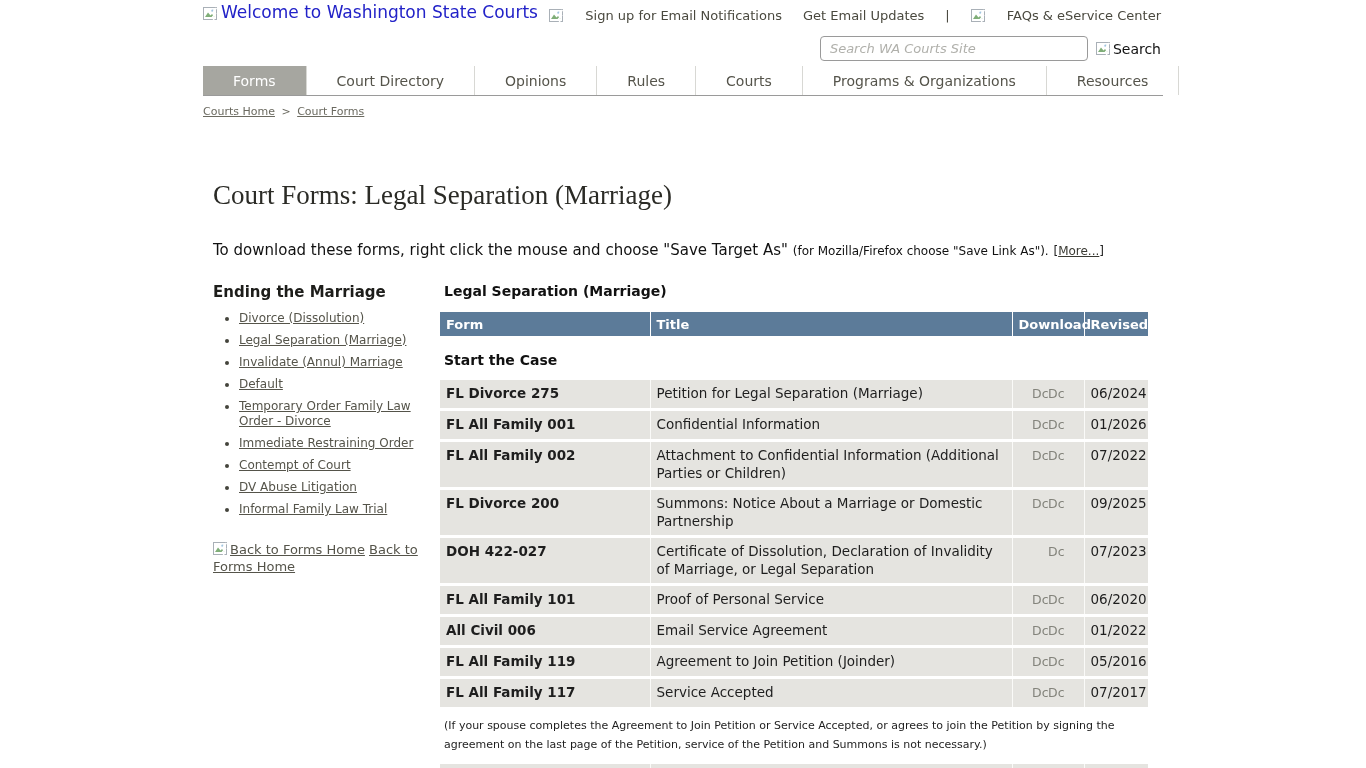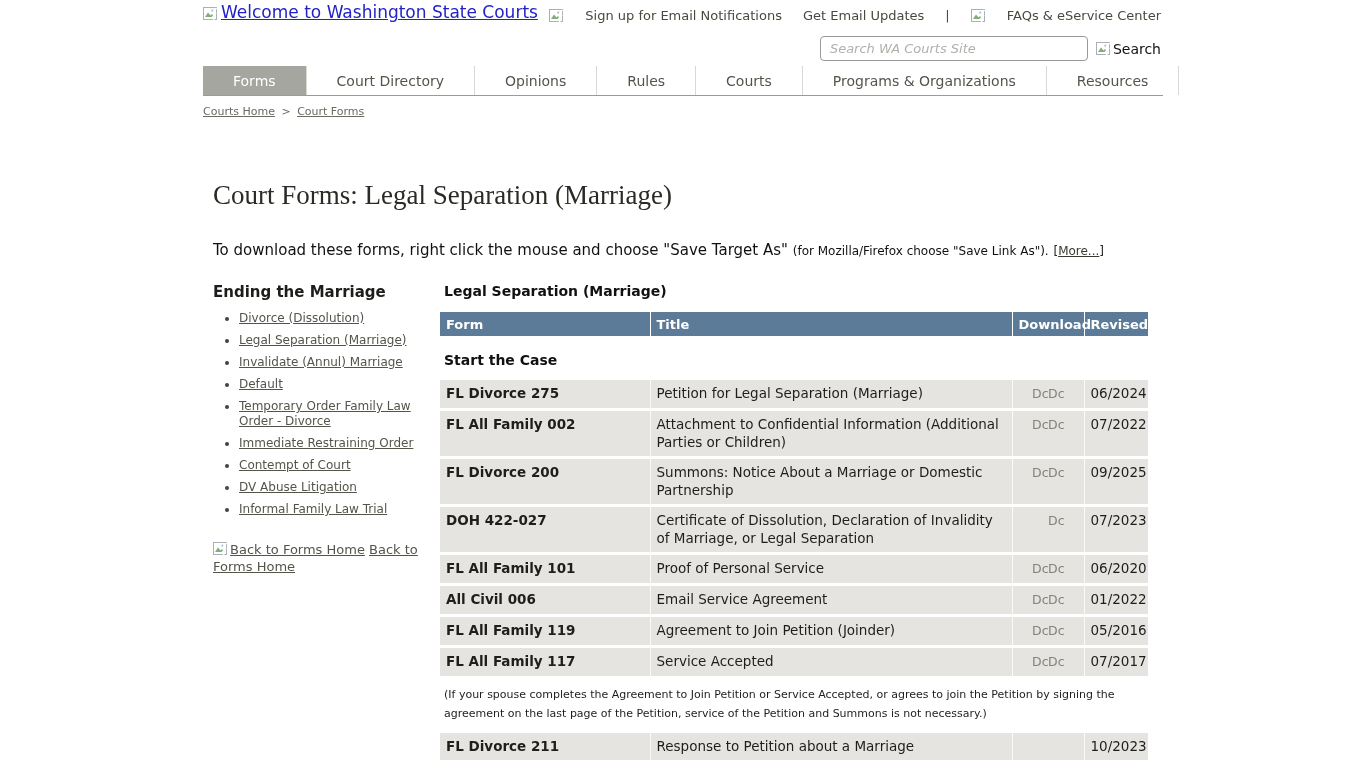--- a/index.html
+++ b/index.html
@@ -10,21 +10,21 @@
     font-family:"DejaVu Sans", sans-serif;
     color:#222;
   }
   .page { width:960px; margin:0 auto; position:relative; }
 
   
   .header { position:relative; height:66px; }
   .logo {
     position:absolute; left:0; top:2px;
     display:flex; align-items:center; gap:3px;
-    font-size:17px; color:#2222c8; text-decoration:underline; cursor:pointer;text-align:center;
+    font-size:17px; color:#2222c8; cursor:pointer;text-align:center;
   }
   .top-right {
     position:absolute; right:2px; top:8px;
     display:flex; align-items:center; gap:21px;
     font-size:13px; color:#4a493f; white-space:nowrap;
   }
   .top-right a { color:#4a493f; text-decoration:none; cursor:pointer; }
   .search-row {
     position:absolute; right:2px; top:36px;
     display:flex; align-items:center; gap:8px;
@@ -214,20 +214,26 @@
             <td colspan="4">Start the Case</td>
           </tr>
 
           <tr class="data-row">
             <td class="form-cell">FL Divorce 275</td>
             <td>Petition for Legal Separation (Marriage)</td>
             <td class="dl-cell"><a>Dc</a><a>Dc</a></td>
             <td class="rev-cell">06/2024</td>
           </tr>
           <tr class="data-row">
+            <td class="form-cell">FL All Family 001</td>
+            <td>Confidential Information</td>
+            <td class="dl-cell"><a>Dc</a><a>Dc</a></td>
+            <td class="rev-cell">01/2026</td>
+          </tr>
+          <tr class="data-row">
             <td class="form-cell">FL All Family 002</td>
             <td>Attachment to Confidential Information (Additional Parties or Children)</td>
             <td class="dl-cell"><a>Dc</a><a>Dc</a></td>
             <td class="rev-cell">07/2022</td>
           </tr>
           <tr class="data-row">
             <td class="form-cell">FL Divorce 200</td>
             <td>Summons: Notice About a Marriage or Domestic Partnership</td>
             <td class="dl-cell"><a>Dc</a><a>Dc</a></td>
             <td class="rev-cell">09/2025</td>

